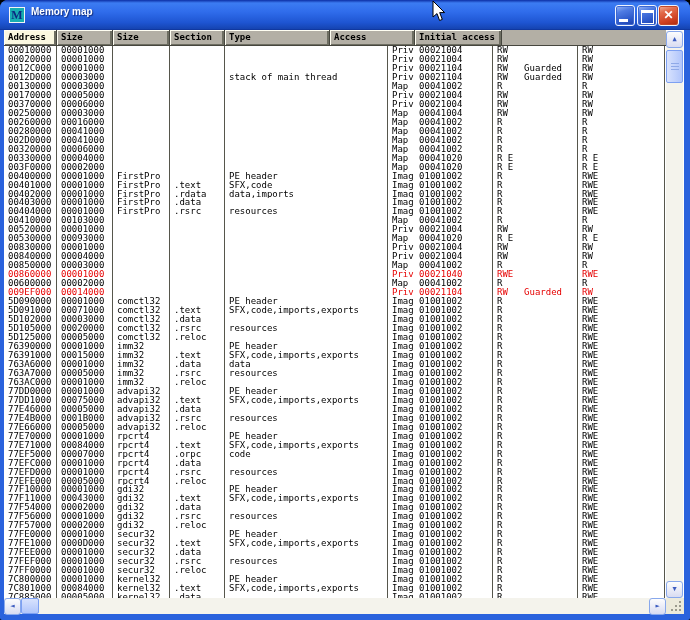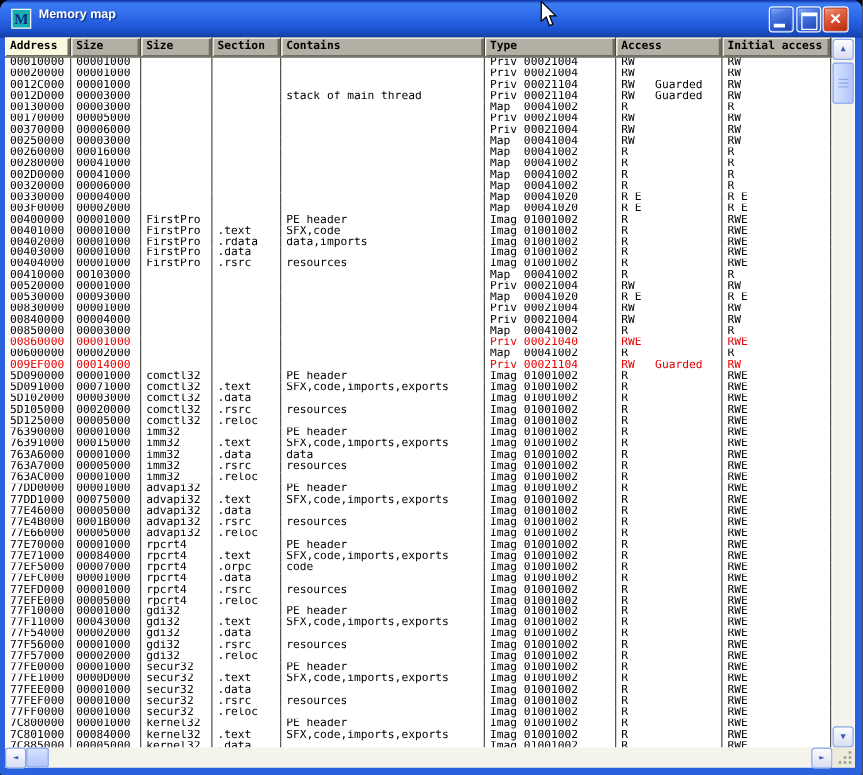--- a/index.html
+++ b/index.html
@@ -137,21 +137,20 @@
     <div id="btn-max" class="winbtn blue"></div>
     <div id="btn-close" class="winbtn">✕</div>
   </div>
 
   <div id="client">
     <div id="header-row">
         <div class="hcell c0 active">Address</div>
         <div class="hcell c1">Size</div>
         <div class="hcell c2">Size</div>
         <div class="hcell c3">Section</div>
-        <div class="hcell c4">Contains</div>
         <div class="hcell c5">Type</div>
         <div class="hcell c6">Access</div>
         <div class="hcell c7">Initial access</div>
       </div>
     <div id="rows">
         <div class="row">
           <div class="cell c0">00010000</div>
           <div class="cell c1">00001000</div>
           <div class="cell c2"></div>
           <div class="cell c3"></div>

